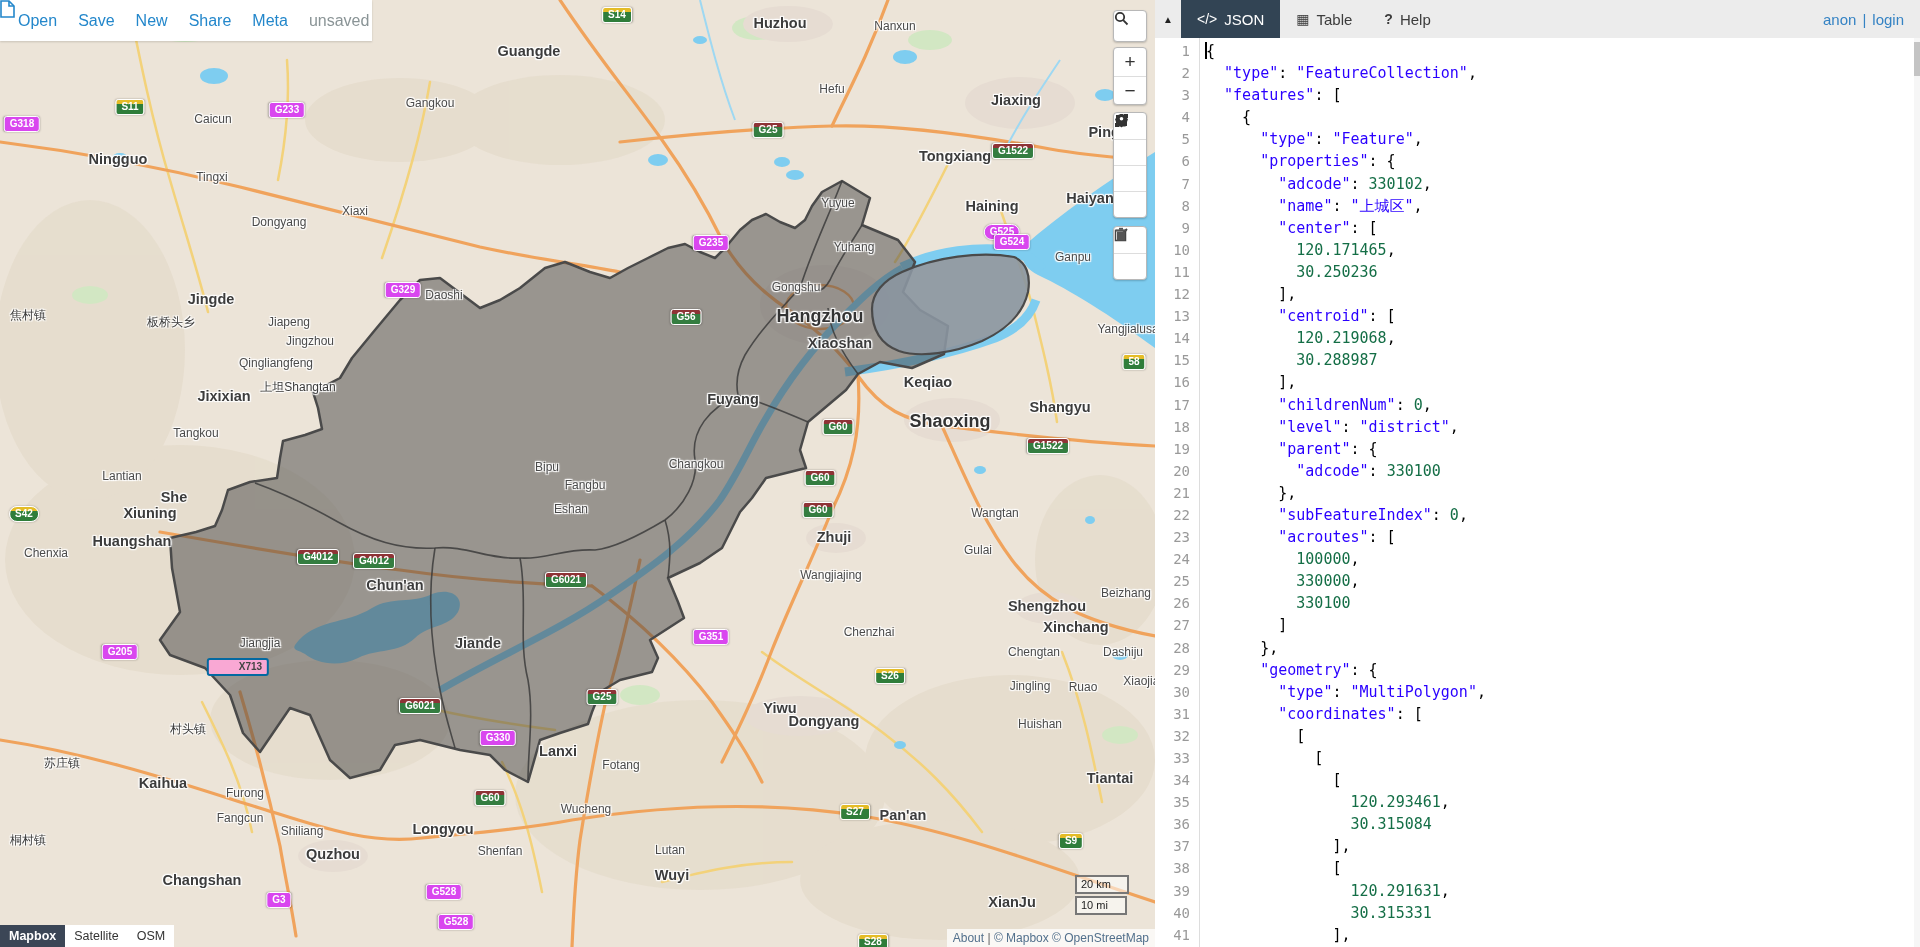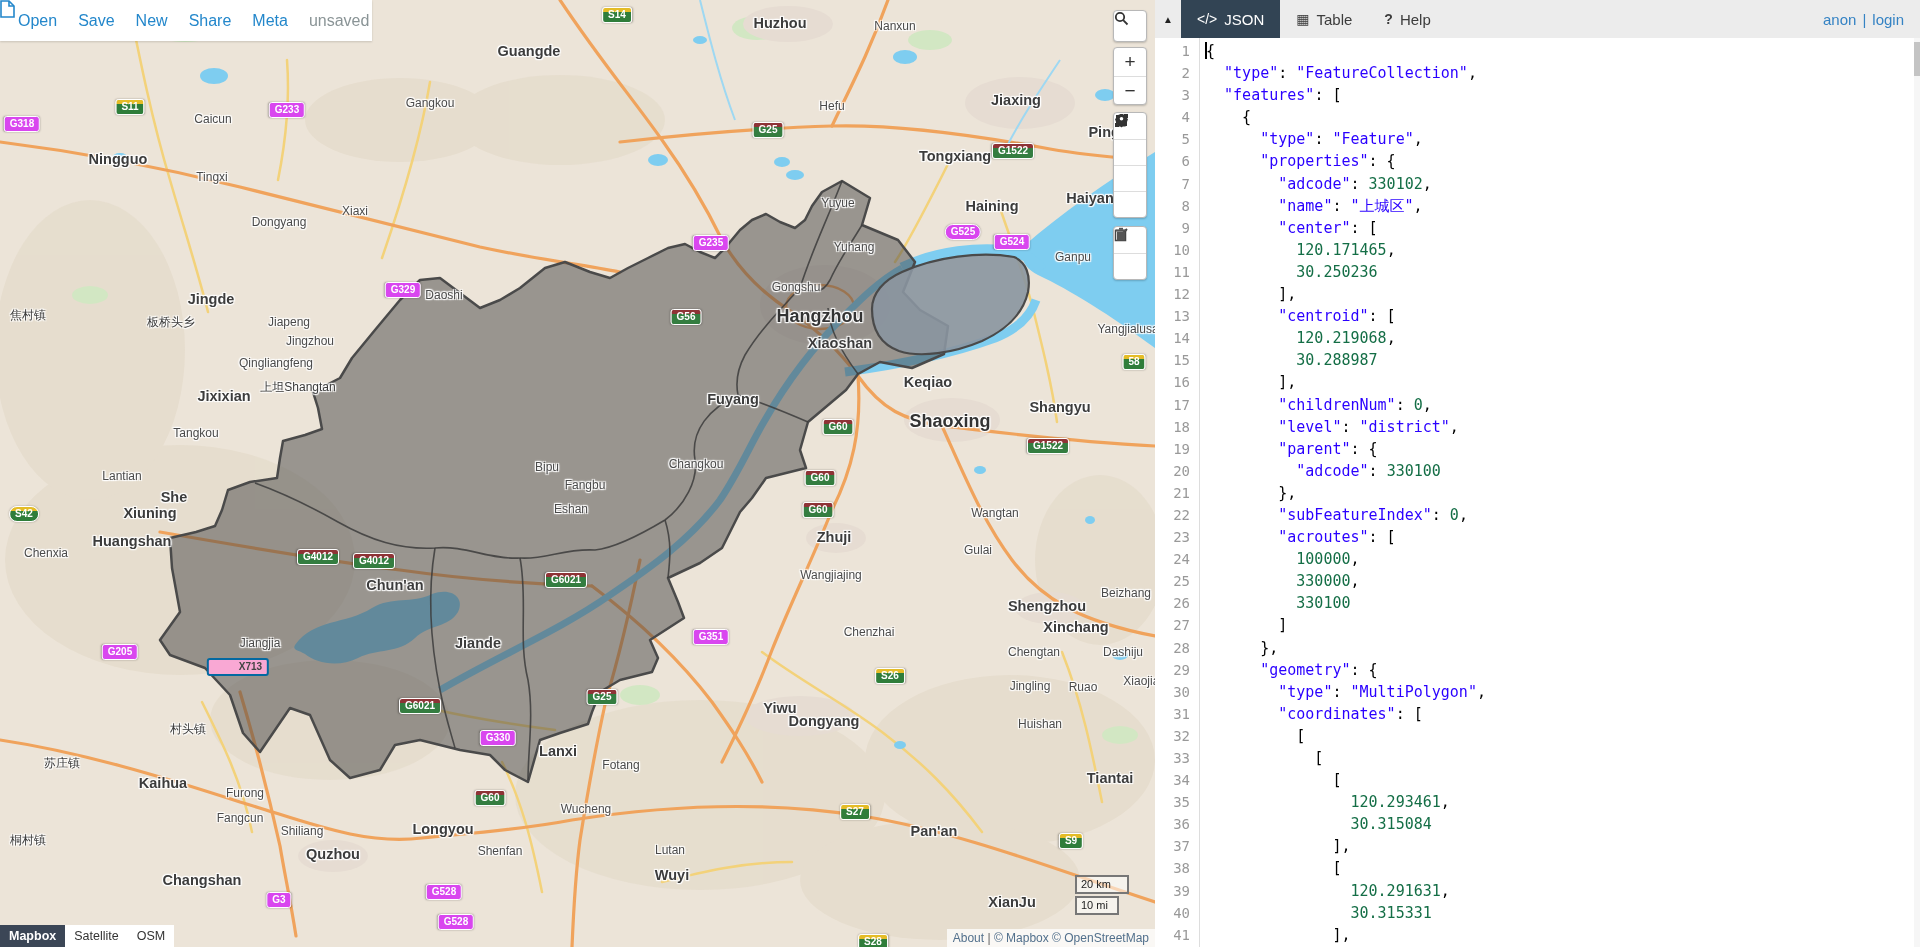--- a/index.html
+++ b/index.html
@@ -183,21 +183,21 @@
         </g>
 
         <path d="M902,272 C935,257 980,251 1014,257 C1026,262 1031,275 1028,292 C1023,314 1006,330 982,341 C954,353 920,358 899,351 C880,344 872,329 872,309 C872,293 884,280 902,272 Z" fill="#8a95a0" fill-opacity="0.9" stroke="#4a4a4a" stroke-width="2.2"></path>
       </g>
     </svg>
 
     <div id="mapLabels">
         <div class="lbl c2" style="left: 780px; top: 24px;">Huzhou</div>
         <div class="lbl c1" style="left: 895px; top: 27px;">Nanxun</div>
         <div class="lbl c2" style="left: 529px; top: 52px;">Guangde</div>
-        <div class="lbl c1" style="left: 814px; top: 107px; padding-left: 36px;">Hefu</div>
+        <div class="lbl c1" style="left: 814px; top: 90px; padding-left: 36px;">Hefu</div>
         <div class="lbl c2" style="left: 1016px; top: 101px;">Jiaxing</div>
         <div class="lbl c2" style="left: 955px; top: 157px;">Tongxiang</div>
         <div class="lbl c2" style="left: 1113px; top: 133px;">Pinghu</div>
         <div class="lbl c2" style="left: 992px; top: 207px;">Haining</div>
         <div class="lbl c2" style="left: 1090px; top: 199px;">Haiyan</div>
         <div class="lbl c1" style="left: 1073px; top: 258px;">Ganpu</div>
         <div class="lbl c1" style="left: 1128px; top: 330px;">Yangjialusa</div>
         <div class="lbl c1" style="left: 838px; top: 204px;">Yuyue</div>
         <div class="lbl c1" style="left: 854px; top: 248px;">Yuhang</div>
         <div class="lbl c1" style="left: 796px; top: 288px;">Gongshu</div>
@@ -252,40 +252,40 @@
         <div class="lbl c2" style="left: 780px; top: 709px;">Yiwu</div>
         <div class="lbl c2" style="left: 824px; top: 722px;">Dongyang</div>
         <div class="lbl c2" style="left: 558px; top: 752px;">Lanxi</div>
         <div class="lbl c1" style="left: 621px; top: 766px;">Fotang</div>
         <div class="lbl c1" style="left: 586px; top: 810px; text-align: right;">Wucheng</div>
         <div class="lbl c2" style="left: 443px; top: 830px;">Longyou</div>
         <div class="lbl c2" style="left: 333px; top: 855px;">Quzhou</div>
         <div class="lbl c1" style="left: 500px; top: 852px;">Shenfan</div>
         <div class="lbl c1" style="left: 670px; top: 851px;">Lutan</div>
         <div class="lbl c2" style="left: 672px; top: 876px;">Wuyi</div>
-        <div class="lbl c2" style="left: 934px; top: 816px; margin-top: 16px;">Pan'an</div>
+        <div class="lbl c2" style="left: 903px; top: 816px;">Pan'an</div>
         <div class="lbl c2" style="left: 1110px; top: 779px;">Tiantai</div>
         <div class="lbl c2" style="left: 1012px; top: 903px;">XianJu</div>
         <div class="lbl c2" style="left: 163px; top: 784px;">Kaihua</div>
         <div class="lbl c1" style="left: 245px; top: 794px;">Furong</div>
         <div class="lbl c1" style="left: 240px; top: 819px;">Fangcun</div>
         <div class="lbl c1" style="left: 302px; top: 832px;">Shiliang</div>
         <div class="lbl c4" style="left: 188px; top: 730px;">村头镇</div>
         <div class="lbl c4" style="left: 62px; top: 764px;">苏庄镇</div>
         <div class="lbl c4" style="left: 28px; top: 841px;">桐村镇</div>
         <div class="lbl c2" style="left: 202px; top: 881px;">Changshan</div>
       </div>
     <div id="mapShields">
         <div class="shield se" style="left: 617px; top: 15px;">S14</div>
         <div class="shield se" style="left: 130px; top: 107px;">S11</div>
         <div class="shield n" style="left: 22px; top: 124px;">G318</div>
         <div class="shield n" style="left: 287px; top: 110px;">G233</div>
         <div class="shield ge" style="left: 768px; top: 130px;">G25</div>
         <div class="shield ge" style="left: 1013px; top: 151px;">G1522</div>
-        <div class="shield n" style="left: 963px; top: 232px; border-radius: 8px;">G525</div>
+        <div class="shield n" style="left: 1002px; top: 232px; border-radius: 8px;">G525</div>
         <div class="shield n" style="left: 1012px; top: 242px;">G524</div>
         <div class="shield n" style="left: 711px; top: 243px;">G235</div>
         <div class="shield n" style="left: 403px; top: 290px;">G329</div>
         <div class="shield ge" style="left: 686px; top: 317px;">G56</div>
         <div class="shield se" style="left: 1134px; top: 362px;">58</div>
         <div class="shield ge" style="left: 838px; top: 427px;">G60</div>
         <div class="shield ge" style="left: 1048px; top: 446px;">G1522</div>
         <div class="shield ge" style="left: 820px; top: 478px;">G60</div>
         <div class="shield ge" style="left: 818px; top: 510px;">G60</div>
         <div class="shield se" style="left: 24px; top: 514px; border-radius: 8px;">S42</div>
@@ -379,21 +379,21 @@
           <rect x="3" y="4.5" width="8" height="9" fill="#555"></rect>
           <rect x="1.5" y="2.5" width="11" height="1.8" fill="#555"></rect>
           <rect x="5" y="0.8" width="4" height="2" fill="#555"></rect>
         </svg>
       </div>
     </div>
 
     <div class="scalebox" style="bottom:53px;width:54px;">
       <span>20 km</span>
     </div>
-    <div class="scalebox" style="bottom:32px;width:44px;">
+    <div class="scalebox" style="bottom:32px;width:52px;">
       <span>10 mi</span>
     </div>
 
     <div id="attribution" style="right:0;">
       <a>About</a>
       <span>|</span>
       <a>© Mapbox</a>
       <a>© OpenStreetMap</a>
     </div>
 

